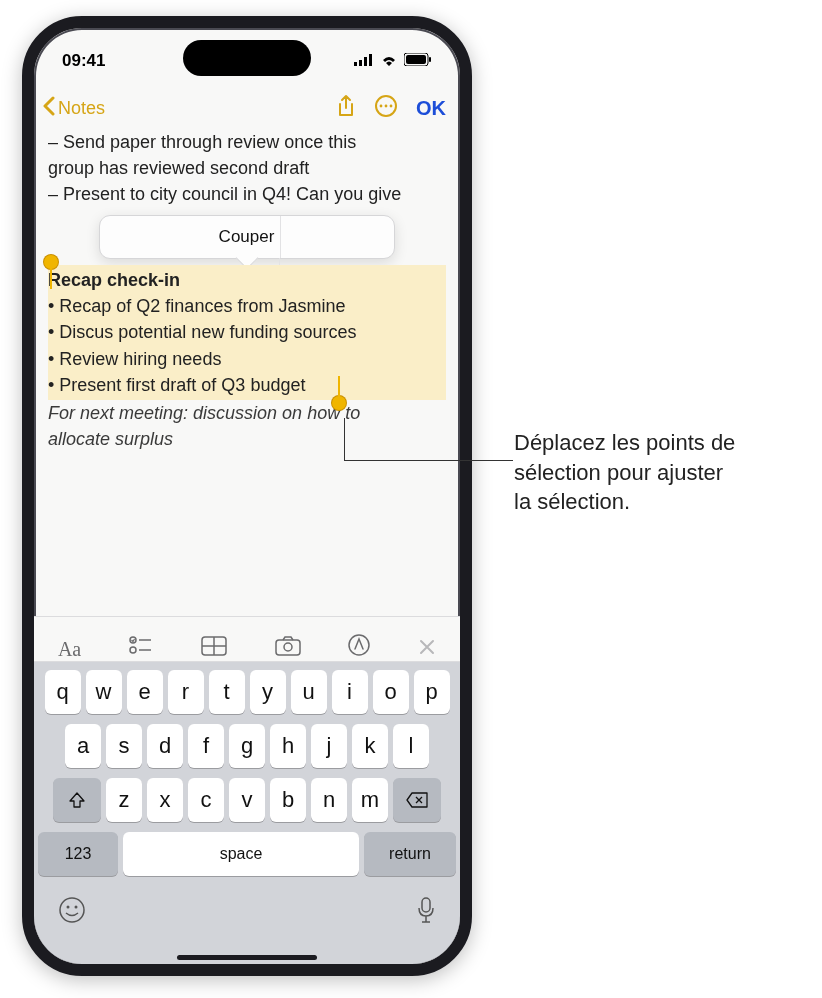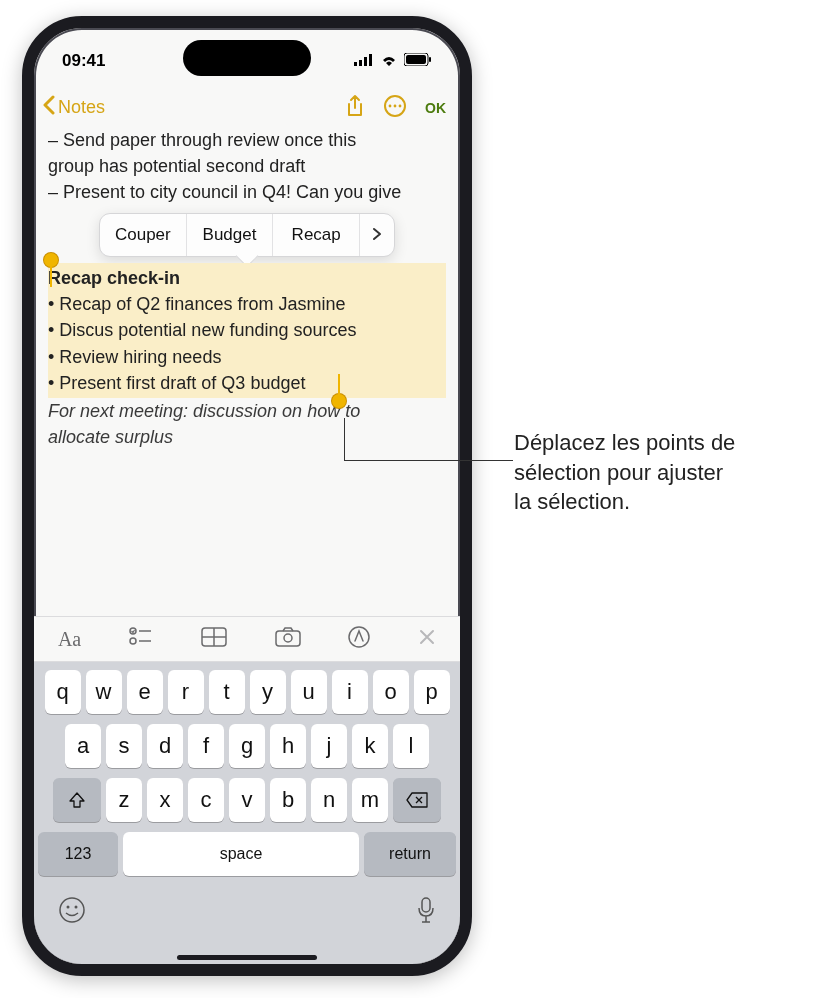--- a/index.html
+++ b/index.html
@@ -55,41 +55,42 @@
     left: 0; right: 0;
     bottom: 0;
   }
   .nav-bar {
     display: flex;
     align-items: center;
     justify-content: space-between;
     padding: 8px 14px 6px 8px;
   }
   .nav-back { display: flex; align-items: center; color: #d6a516; font-size: 18px; gap: 2px; justify-content: center; }
-  .nav-right { display: flex; align-items: center; gap: 18px; color: #4d7c0f; font-size: 14px; }
+  .nav-right { display: flex; align-items: center; gap: 18px; color: #1d4ed8; font-size: 20px; }
   .nav-ok { font-weight: 600; }
   .note-body {
     padding: 0 14px;
     font-size: 18px;
     line-height: 1.45;
     color: #222;
   }
   .note-line { margin: 0; }
   .context-menu {
     margin: 8px auto 6px;
     display: flex;
     align-items: center;
     background: #fdfdfd;
     border: 1px solid #d6d6d8;
     border-radius: 11px;
     box-shadow: 0 4px 14px rgba(0,0,0,0.12);
     width: 296px;
     height: 44px;
     font-size: 17px;
     position: relative;
+    flex-direction: column;
   }
   .context-menu .item {
     flex: 1;
     text-align: center;
     padding: 0 6px;
     border-right: 1px solid #e2e2e4;
     line-height: 42px;
     color: #111;
   }
   .context-menu .item:last-of-type { border-right: none; }
@@ -141,21 +142,21 @@
   .toolbar {
     position: absolute;
     left: 0; right: 0;
     top: 530px;
     height: 46px;
     background: #f8f8f7;
     border-top: 1px solid #dcdcde;
     border-bottom: 1px solid #dcdcde;
     display: flex;
     justify-content: space-around;
-    align-items: center;
+    align-items: flex-end;
     color: #6b6b6d;
     font-size: 20px;
   }
   .keyboard {
     position: absolute;
     left: 0; right: 0;
     top: 576px;
     bottom: 0;
     background: #d2d4d9;
     padding: 8px 4px 4px;
@@ -266,21 +267,21 @@
               <circle cx="12" cy="12" r="1.4" fill="#d6a516"></circle>
               <circle cx="17" cy="12" r="1.4" fill="#d6a516"></circle>
             </svg>
         </span>
         <span class="nav-ok">OK</span>
       </div>
     </div>
 
     <div class="note-body">
       <p class="note-line">– Send paper through review once this</p>
-      <p class="note-line">group has potential second draft</p>
+      <p class="note-line">group has reviewed second draft</p>
       <p class="note-line">– Present to city council in Q4! Can you give</p>
 
       <div class="context-menu">
         <div class="item">Couper</div>
         <div class="item">Budget</div>
         <div class="item">Recap</div>
         <div class="arrow">
           <svg width="10" height="14" viewBox="0 0 10 14">
               <path d="M2 2 L8 7 L2 12" stroke="#333" stroke-width="2" fill="none" stroke-linecap="round" stroke-linejoin="round"></path>
             </svg>

